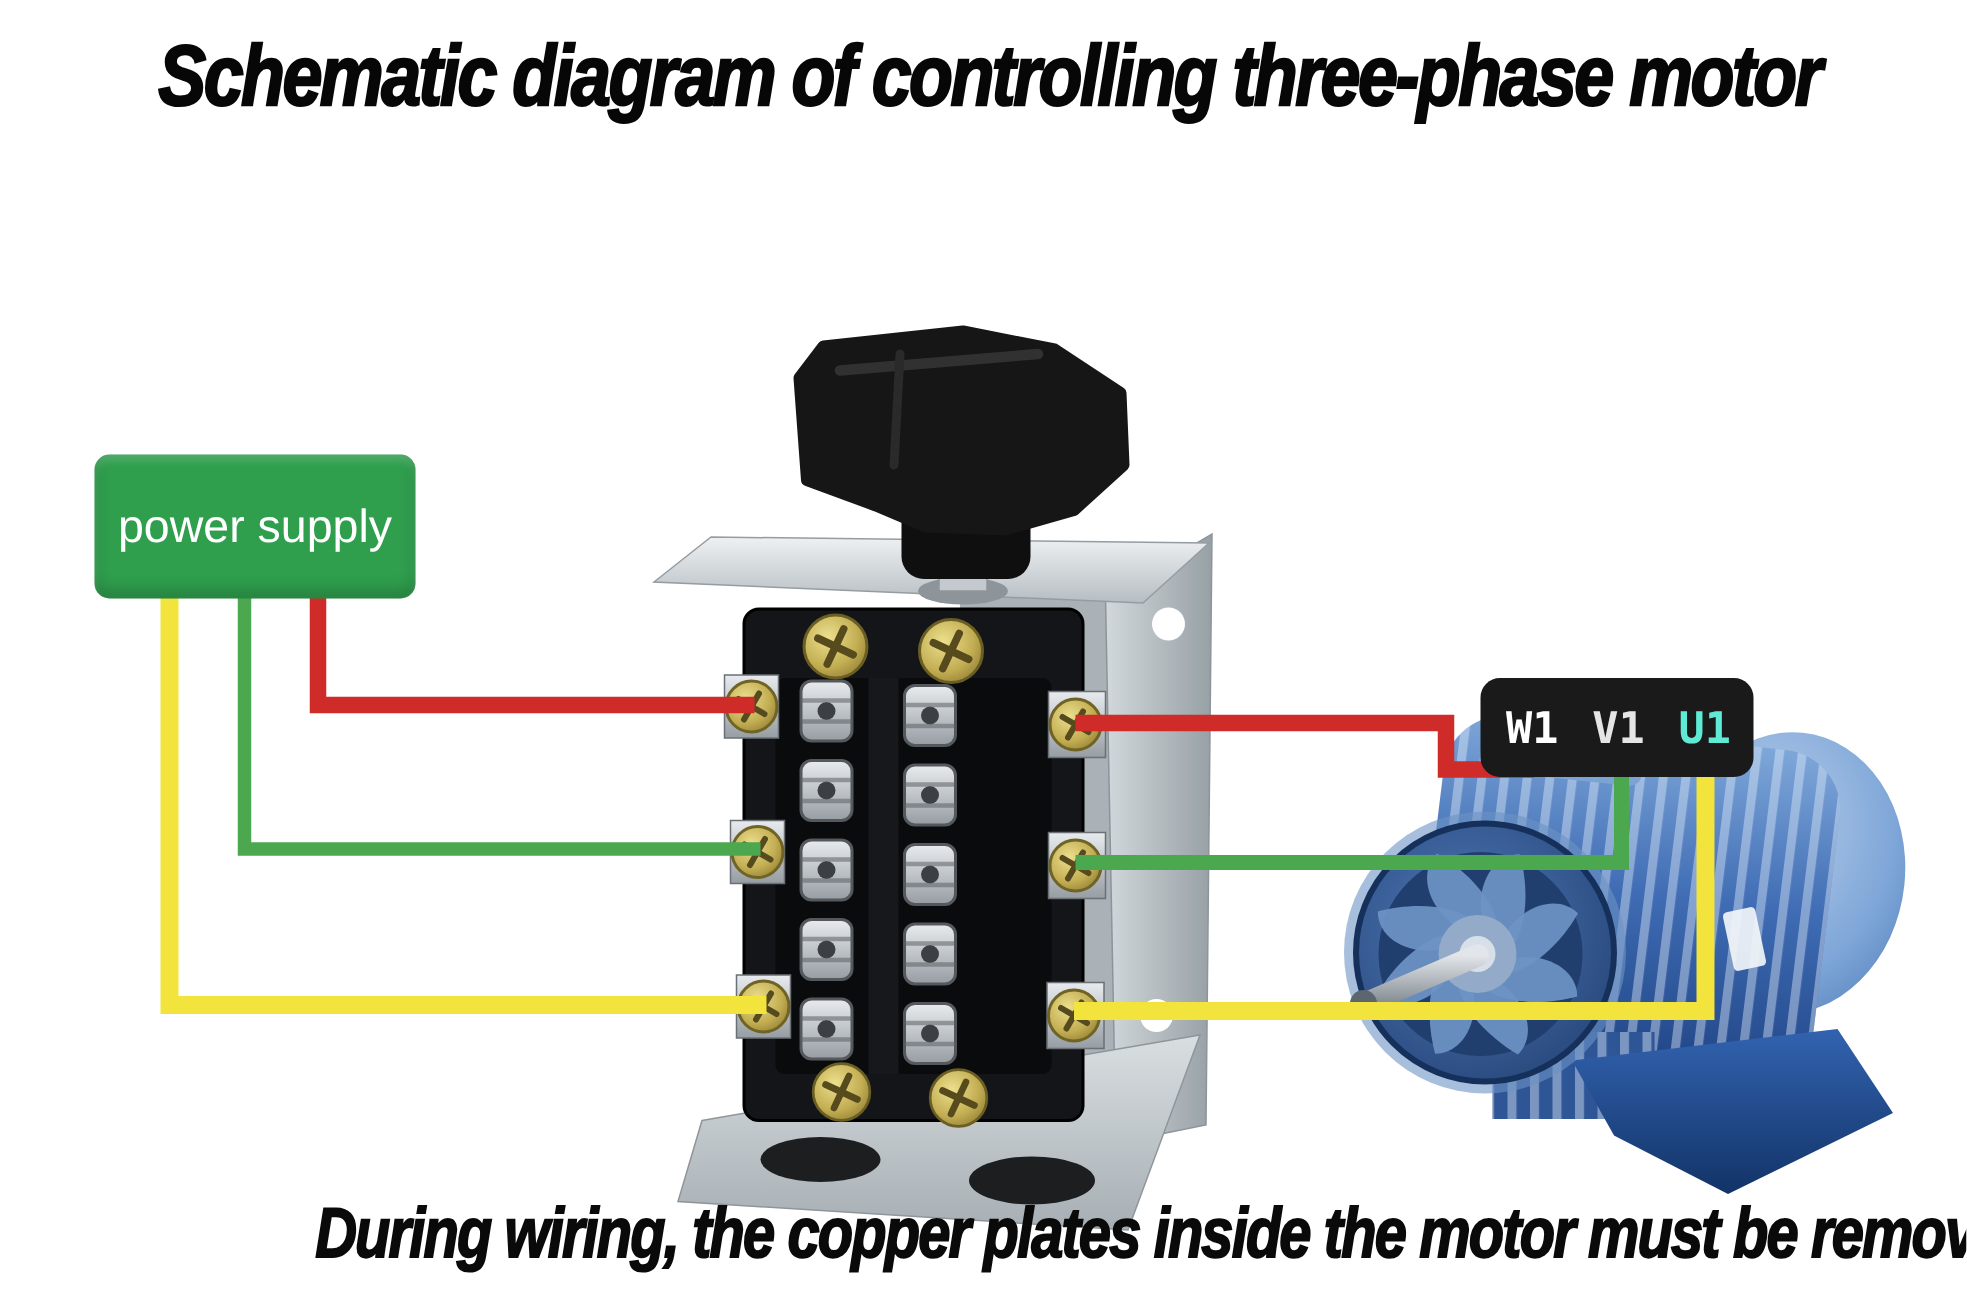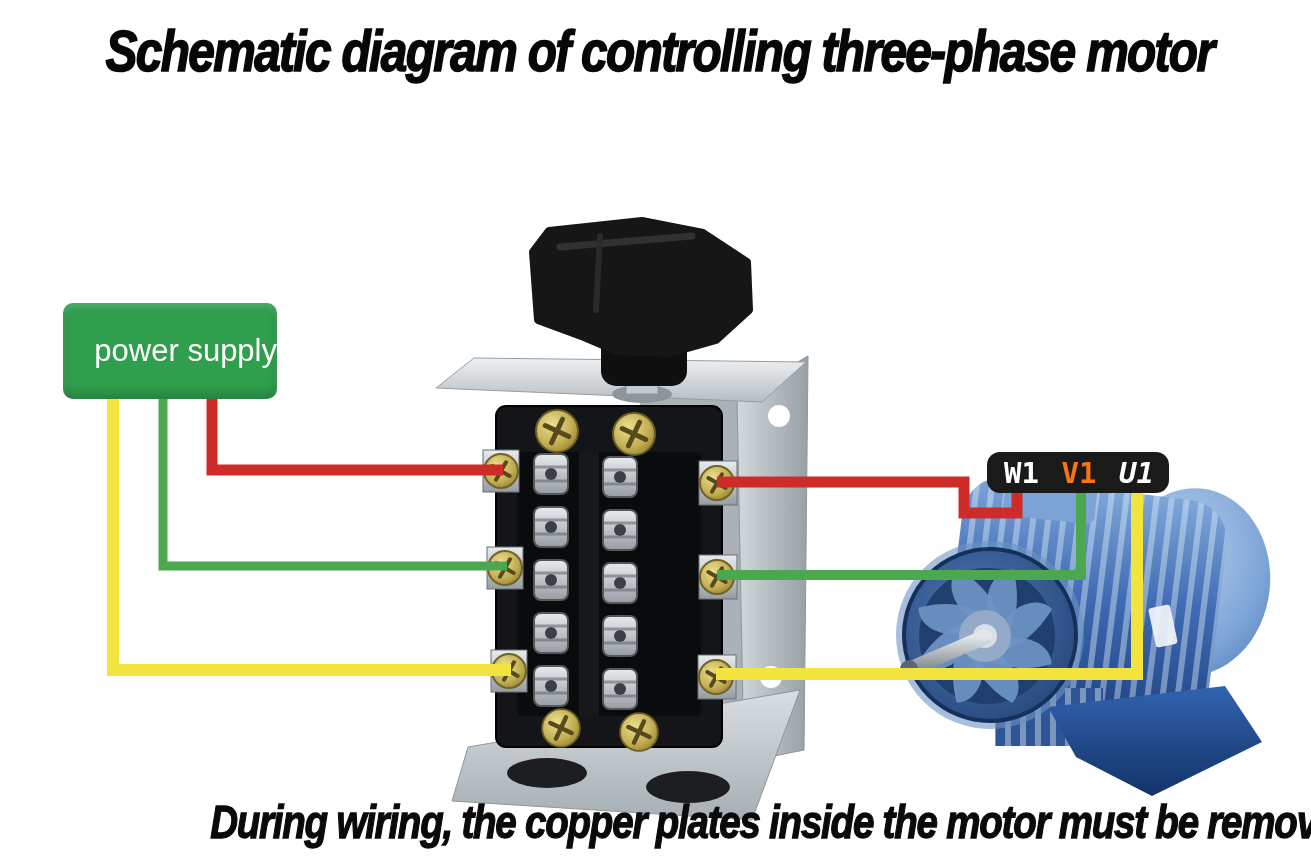--- a/index.html
+++ b/index.html
@@ -24,26 +24,26 @@
   .footline .txt{
     display:inline-block;
     font-family:"Liberation Sans",sans-serif;
     font-weight:bold;font-style:italic;
     font-size:47px;letter-spacing:-1.5px;color:#0a0a0a;
     -webkit-text-stroke:1.3px #0a0a0a;
     transform:scaleX(0.82);transform-origin:center;
   }
   .power-box{
     position:absolute;left:63px;top:303px;width:214px;height:96px;
-    border-radius:10px;display:flex;align-items:center;justify-content:flex-end;
+    border-radius:10px;display:flex;align-items:center;justify-content:center;
     font-size:31px;font-weight:400;
     box-shadow:inset 0 -6px 10px rgba(0,0,0,0.18), inset 0 4px 6px rgba(255,255,255,0.18);
   }
   .terminal-label{
-    position:absolute;left:987px;top:452px;width:182px;height:41px;
+    position:absolute;left:987px;top:452px;width:182px;height:66px;
     border-radius:13px;display:flex;align-items:center;justify-content:space-between;
     padding:0 15px 0 17px;box-sizing:border-box;
     font-family:"DejaVu Sans Mono",monospace;font-weight:bold;font-size:29px;
   }
   svg.art{position:absolute;left:0;top:0;}
 </style>
 </head>
 <body>
 
 <div class="canvas">
@@ -214,21 +214,21 @@
       <polyline points="716,674 1137,674 1137,468" stroke-width="12" stroke="#f2e43c"></polyline>
     </g>
   </svg>
 
   <div class="power-box" style="background-color: rgb(47, 158, 77);">
     <span style="color: rgb(255, 255, 255);">power supply</span>
   </div>
 
   <div class="terminal-label" style="background-color: rgb(26, 26, 26);">
     <span style="color: rgb(255, 255, 255);">W1</span>
-    <span style="color: #f97316;">V1</span>
-    <span style="color: #ffffff; font-style: italic;">U1</span>
+    <span style="color: #e5e5e5;">V1</span>
+    <span style="color: #5eead4;">U1</span>
   </div>
 
   <div class="footline">
     <span class="txt">During wiring, the copper plates inside the motor must be removed</span>
   </div>
 
 </div>
 
 </body></html>

